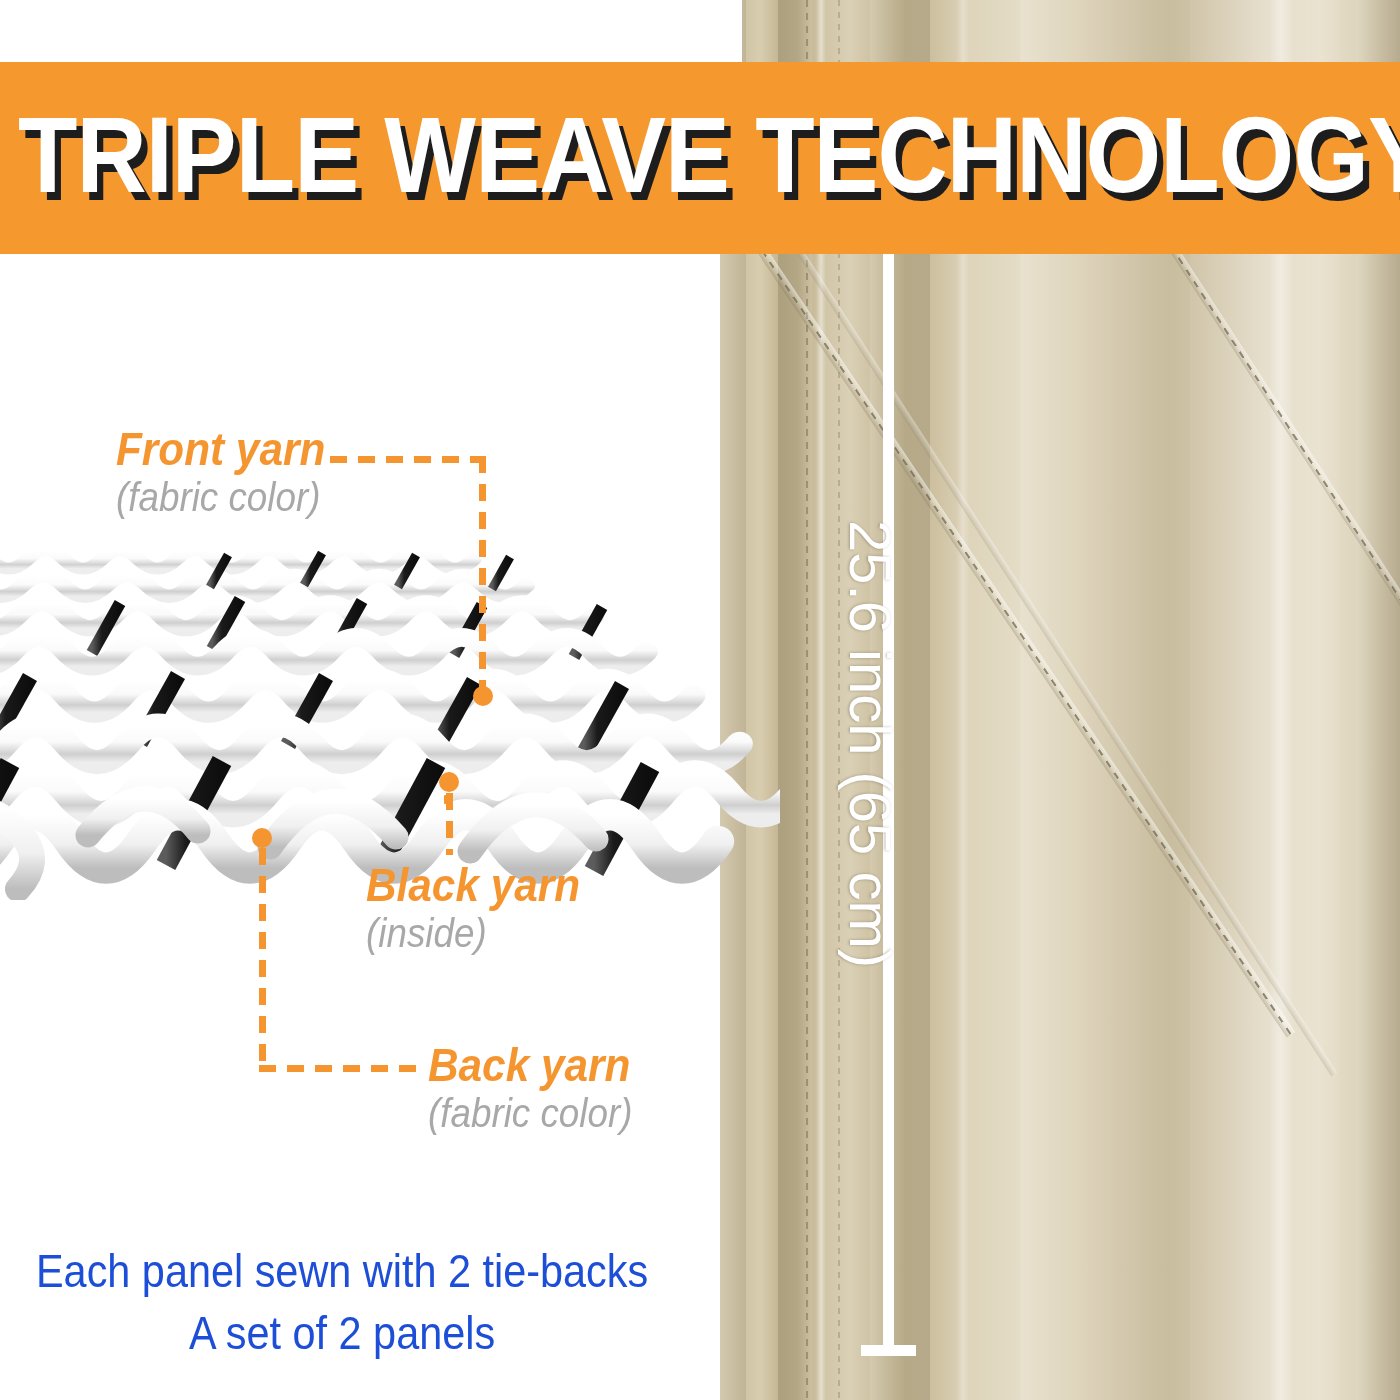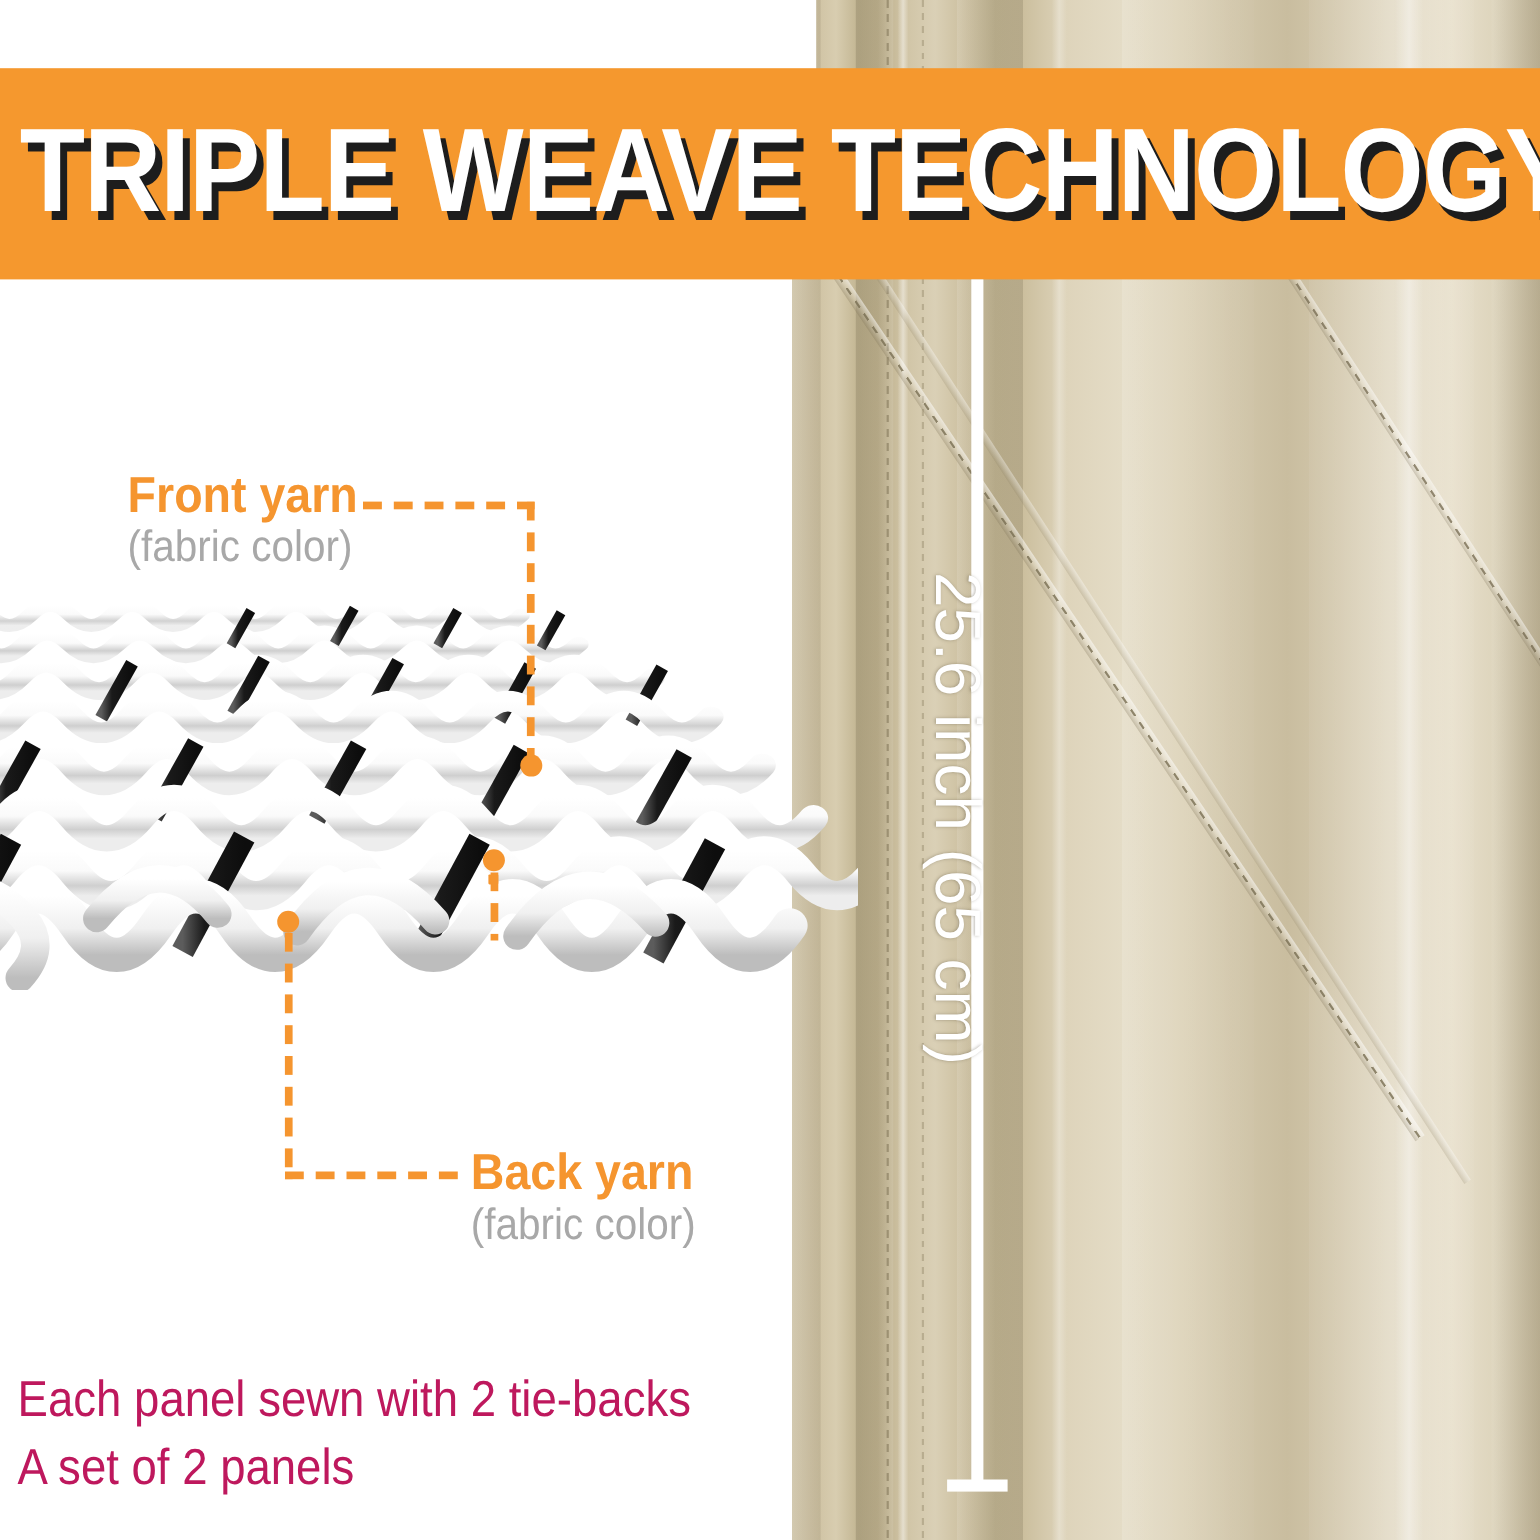--- a/index.html
+++ b/index.html
@@ -121,21 +121,21 @@
     transform-origin:0 0; transform:rotate(90deg);
     color:#ffffff;
     font-family:"Liberation Sans",sans-serif;
     font-size:58px;
     line-height:70px;
     white-space:nowrap;
     text-shadow:0 1px 3px rgba(60,52,32,.35);
   }
 
   
-  .lbl{position:absolute;white-space:nowrap;}
+  .lbl{position:absolute;white-space:nowrap;font-style:italic;}
   .lbl .main{
     font-family:"Liberation Sans",sans-serif;
     font-weight:bold;
     color:#f5952f;
     font-size:46px;
     line-height:50px;
     display:block;
     transform:scaleX(.92);
     transform-origin:left top;
   }
@@ -179,26 +179,27 @@
   #by-v{left:446px; top:793px; height:62px;}
   #by-dot2{left:444px;top:795px;width:9px;height:9px;border-radius:1px;}
 
   
   #bk-dot{left:252px; top:828px;}
   #bk-v{left:259px; top:848px; height:224px;}
   #bk-h{left:259px; top:1065px; width:160px;}
 
   
   .bottom-copy{
-    position:absolute; left:16px; top:1240px;
-    color:#be185d;
+    position:absolute; left:36px; top:1240px;
+    color:#1d4ed8;
     font-family:"Liberation Sans",sans-serif;
     font-size:46px;
     line-height:62px;
     white-space:nowrap;
+    text-align:center;
   }
   .bottom-copy span{display:block;transform:scaleX(.90);transform-origin:left top;}
 </style>
 </head>
 <body>
 
 <div id="stage">
 
   <div class="photo">
     <div class="photo-base"></div>
@@ -347,20 +348,24 @@
 
   <div class="dot" id="bk-dot"></div>
   <div class="dash-v" id="bk-v"></div>
   <div class="dash-h" id="bk-h"></div>
 
   <div class="lbl" id="lbl-front">
     <span class="main">Front yarn</span>
     <span class="sub">(fabric color)</span>
   </div>
 
+  <div class="lbl" id="lbl-black">
+    <span class="main">Black yarn</span>
+    <span class="sub">(inside)</span>
+  </div>
 
   <div class="lbl" id="lbl-back">
     <span class="main">Back yarn</span>
     <span class="sub">(fabric color)</span>
   </div>
 
   <div class="bottom-copy">
     <span>Each panel sewn with 2 tie-backs</span>
     <span>A set of  2 panels</span>
   </div>

